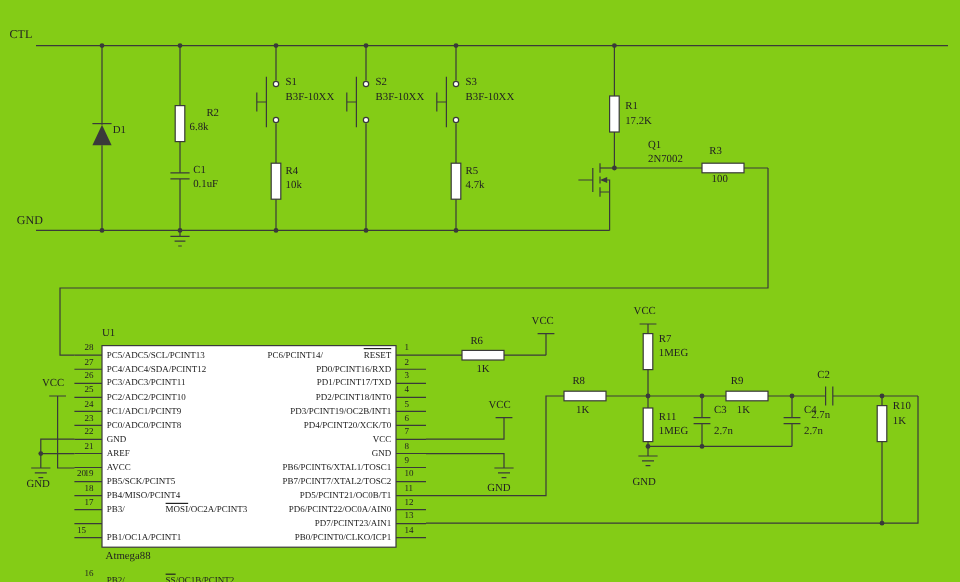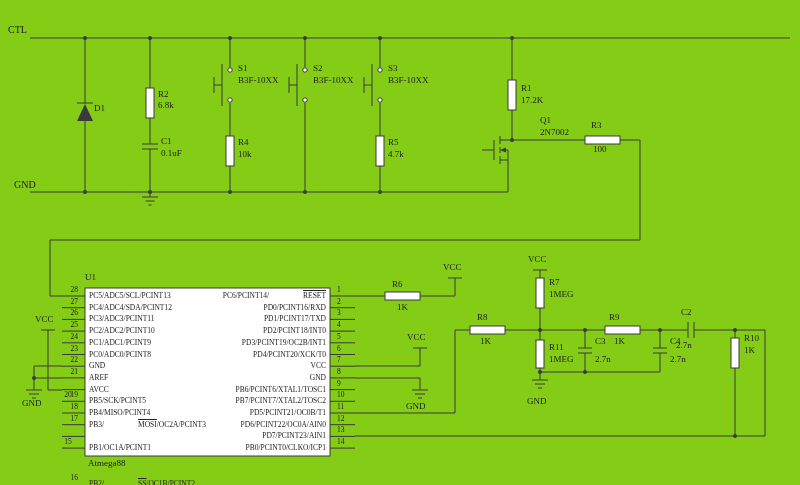--- a/index.html
+++ b/index.html
@@ -177,21 +177,21 @@
         <circle class="dot" cx="34" cy="378" r="2"></circle>
       <circle class="dot" cx="540" cy="372" r="2"></circle>
         <circle class="dot" cx="585" cy="372" r="2"></circle>
     </g>
   </svg>
 
   <span class="lbl big" style="left:8px;top:25px">CTL</span>
   <span class="lbl big" style="left:14px;top:180px">GND</span>
 
   <span class="lbl" style="left:94px;top:103px">D1</span>
-  <span class="lbl" style="left:158px;top:89px">R2</span>
+  <span class="lbl" style="left:172px;top:89px">R2</span>
   <span class="lbl" style="left:158px;top:100px">6.8k</span>
   <span class="lbl" style="left:161px;top:136px">C1</span>
   <span class="lbl" style="left:161px;top:148px">0.1uF</span>
 
   <span class="lbl" style="left:238px;top:63px">S1</span>
   <span class="lbl" style="left:238px;top:75px">B3F-10XX</span>
   <span class="lbl" style="left:313px;top:63px">S2</span>
   <span class="lbl" style="left:313px;top:75px">B3F-10XX</span>
   <span class="lbl" style="left:388px;top:63px">S3</span>
   <span class="lbl" style="left:388px;top:75px">B3F-10XX</span>

